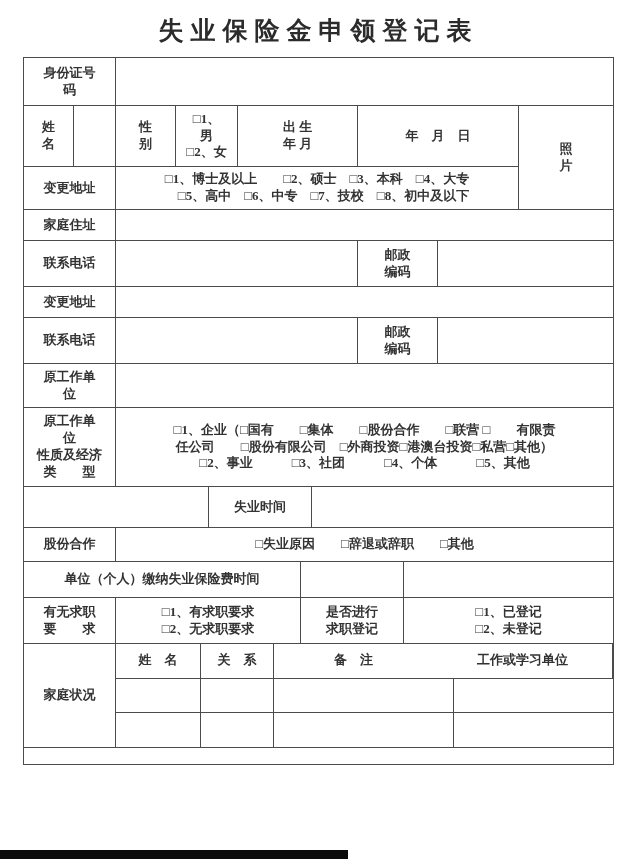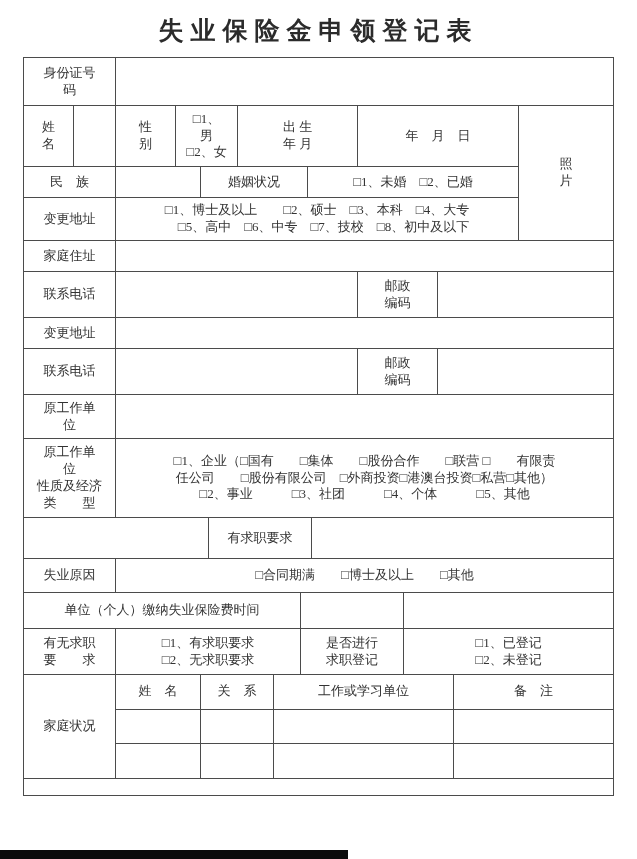--- a/index.html
+++ b/index.html
@@ -9,21 +9,21 @@
   body{background:var(--bg); font-family:"Liberation Serif", serif;}
   .page{position:relative; width:637px; height:859px; background:var(--bg); color:var(--text); overflow:hidden;}
   .title{position:absolute; top:14px; left:0; width:100%; text-align:center;
          font-size:25px; font-weight:700; letter-spacing:7px; color:#2b2b2b;}
   .ftable{position:absolute; left:23px; top:57px; width:591px;
           border:1px solid var(--border); display:flex; flex-direction:column; background:var(--bg);}
   .trow{display:flex; border-bottom:1px solid var(--border);}
   .trow.nb{border-bottom:none;}
   .c{display:flex; align-items:center; justify-content:center; text-align:center;
      white-space:pre-line; border-right:1px solid var(--border);
-     font-size:13px; line-height:1.3; overflow:hidden; padding:1px 2px;}
+     font-size:13px; line-height:1.3; overflow:hidden; padding:1px 2px;font-weight:bold;}
   .c.last{border-right:none; flex:1;}
   .c.al{justify-content:flex-start; text-align:left; padding-left:12px;}
   .gleft{display:flex; flex-direction:column;}
   .gleft .grow{display:flex; border-bottom:1px solid var(--border);}
   .gleft .grow.nb{border-bottom:none;}
   .gright{flex:1; display:flex; flex-direction:column;}
   .gright .grow{display:flex; border-bottom:1px solid var(--border); flex:1;}
   .gright .grow.nb{border-bottom:none;}
   .gleft .c.gl-last{border-right:1px solid var(--border); flex:1;text-align:right;}
   .edge-bar{position:absolute; left:0; top:850px; width:348px; height:9px; background:var(--bar);}
@@ -49,26 +49,20 @@
 名</div>
           <div class="c" style="width:42px"></div>
           <div class="c" style="width:60px">性
 别</div>
           <div class="c" style="width:62px">□1、
 男
 □2、女</div>
           <div class="c" style="width:120px">出 生
 年 月</div>
           <div class="c gl-last">年　月　日</div>
-        </div>
-        <div class="grow" style="height:31px">
-          <div class="c" style="width:92px">民　族</div>
-          <div class="c" style="width:85px"></div>
-          <div class="c" style="width:107px">婚姻状况</div>
-          <div class="c gl-last">□1、未婚　□2、已婚</div>
         </div>
         <div class="grow nb" style="height:42px">
           <div class="c" style="width:92px">变更地址</div>
           <div class="c gl-last">□1、博士及以上　　□2、硕士　□3、本科　□4、大专
 □5、高中　□6、中专　□7、技校　□8、初中及以下</div>
         </div>
       </div>
       <div class="c last">照
 片</div>
     </div>
@@ -111,27 +105,27 @@
 位
 性质及经济
 类　　型</div>
       <div class="c last">□1、企业（□国有　　□集体　　□股份合作　　□联营 □　　有限责
 任公司　　□股份有限公司　□外商投资□港澳台投资□私营□其他）
 □2、事业　　　□3、社团　　　□4、个体　　　□5、其他</div>
     </div>
 
     <div class="trow" style="height:41px">
       <div class="c" style="width:185px"></div>
-      <div class="c" style="width:103px">有求职要求</div>
+      <div class="c" style="width:103px">失业时间</div>
       <div class="c last"></div>
     </div>
 
     <div class="trow" style="height:34px">
-      <div class="c" style="width:92px">失业原因</div>
-      <div class="c last">□合同期满　　□博士及以上　　□其他</div>
+      <div class="c" style="width:92px">股份合作</div>
+      <div class="c last">□失业原因　　□辞退或辞职　　□其他</div>
     </div>
 
     <div class="trow" style="height:36px">
       <div class="c" style="width:277px">单位（个人）缴纳失业保险费时间</div>
       <div class="c" style="width:103px"></div>
       <div class="c last"></div>
     </div>
 
     <div class="trow" style="height:46px">
       <div class="c" style="width:92px">有无求职
@@ -143,22 +137,22 @@
       <div class="c last">□1、已登记
 □2、未登记</div>
     </div>
 
     <div class="trow" style="height:104px">
       <div class="c" style="width:92px">家庭状况</div>
       <div class="gright">
         <div class="grow">
           <div class="c" style="width:85px">姓　名</div>
           <div class="c" style="width:73px">关　系</div>
+          <div class="c last">备　注</div>
           <div class="c" style="width:180px">工作或学习单位</div>
-          <div class="c last">备　注</div>
         </div>
         <div class="grow">
           <div class="c" style="width:85px"></div>
           <div class="c" style="width:73px"></div>
           <div class="c" style="width:180px"></div>
           <div class="c last"></div>
         </div>
         <div class="grow nb">
           <div class="c" style="width:85px"></div>
           <div class="c" style="width:73px"></div>

